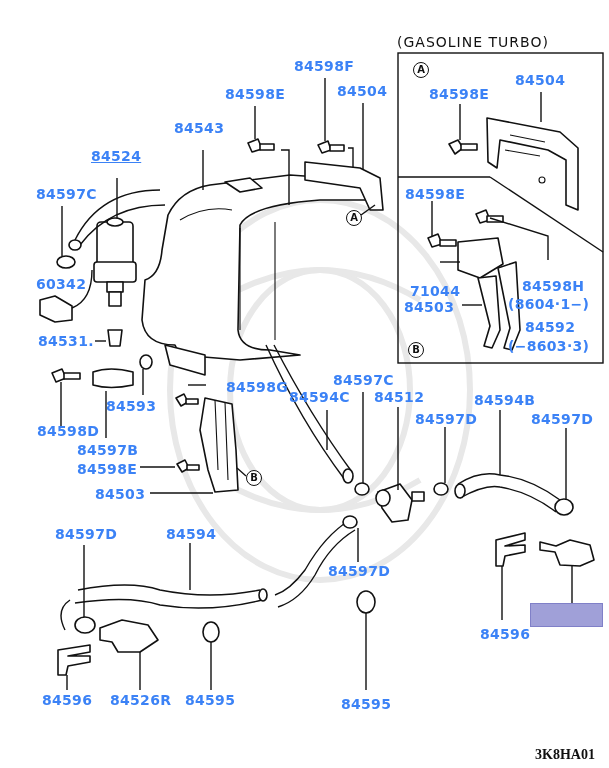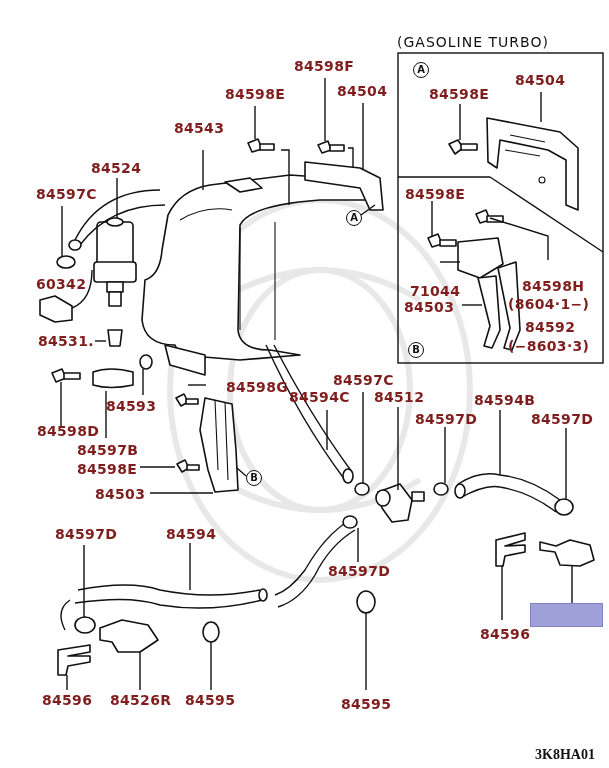--- a/index.html
+++ b/index.html
@@ -1,20 +1,20 @@
 <!DOCTYPE html>
 <html><head>
 <meta charset="utf-8">
 <style>
   html, body { margin:0; padding:0; background:#ffffff; }
   body { width:609px; height:768px; position:relative; overflow:hidden;
          font-family:"Liberation Sans", sans-serif; }
   #canvas { position:absolute; left:0; top:0; width:609px; height:768px; }
   .lbl { position:absolute; font-family:"DejaVu Sans", sans-serif; font-weight:bold;
-         font-size:14px; color:#7f1d1d; white-space:nowrap; line-height:16px; letter-spacing:0.3px; }
+         font-size:14px; color:#3b82f6; white-space:nowrap; line-height:16px; letter-spacing:0.3px; }
   .note { position:absolute; font-family:"DejaVu Sans", sans-serif; font-size:14px; color:#111; white-space:nowrap; letter-spacing:1px; }
   .code { position:absolute; font-family:Liberation Serif, serif; font-weight:bold; font-size:14px; color:#111; }
   .marker { position:absolute; width:14px; height:14px; border:1.5px solid #111; border-radius:50%;
             font-family:"DejaVu Sans", sans-serif; font-weight:bold; font-size:10px; line-height:14px;
             text-align:center; color:#111; background:#fff; }
   .highlight { position:absolute; background:#a0a0d8; border:1px solid #8080c8; }
   svg .p { fill:#fff; stroke:#111; stroke-width:1.6; stroke-linejoin:round; stroke-linecap:round; }
   svg .l { fill:none; stroke:#111; stroke-width:1.4; }
   svg .t { fill:none; stroke:#111; stroke-width:1.1; }
   svg .wm { fill:none; stroke:#e8e8e8; stroke-width:6; }
@@ -184,21 +184,21 @@
 <div class="lbl" style="left:410px; top:283px;">71044</div>
 <div class="lbl" style="left:404px; top:299px;">84503</div>
 <div class="lbl" style="left:525px; top:319px;">84592</div>
 <div class="lbl" style="left:508px; top:338px;">(−8603·3)</div>
 <div class="marker" style="left:408px; top:342px;">B</div>
 
 <div class="lbl" style="left:294px; top:58px;">84598F</div>
 <div class="lbl" style="left:225px; top:86px;">84598E</div>
 <div class="lbl" style="left:337px; top:83px;">84504</div>
 <div class="lbl" style="left:174px; top:120px;">84543</div>
-<div class="lbl" style="left:91px; top:160px;">84524</div>
+<div class="lbl" style="left:91px; top:148px;text-decoration:underline;">84524</div>
 <div class="lbl" style="left:36px; top:186px;">84597C</div>
 <div class="lbl" style="left:36px; top:276px;">60342</div>
 <div class="lbl" style="left:38px; top:333px;">84531.</div>
 <div class="marker" style="left:346px; top:210px;">A</div>
 
 <div class="lbl" style="left:37px; top:423px;">84598D</div>
 <div class="lbl" style="left:77px; top:442px;">84597B</div>
 <div class="lbl" style="left:106px; top:398px;">84593</div>
 <div class="lbl" style="left:213px; top:379px;margin-left:13px;">84598G</div>
 <div class="lbl" style="left:77px; top:461px;">84598E</div>

